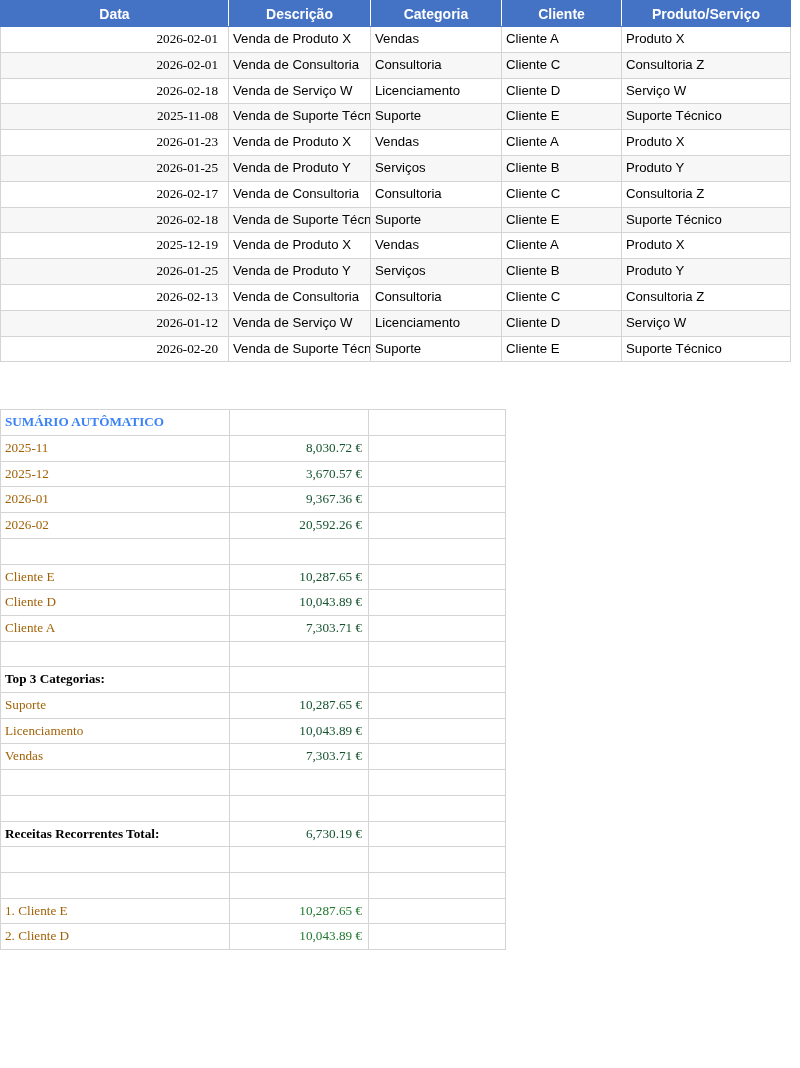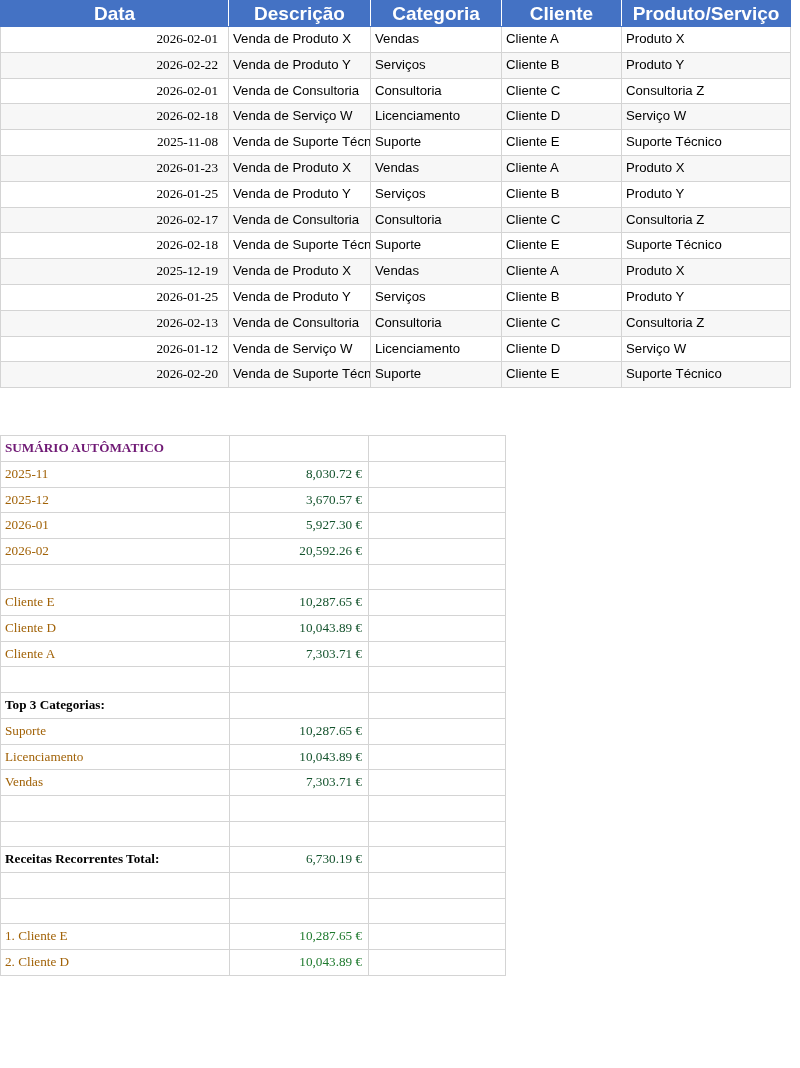--- a/index.html
+++ b/index.html
@@ -26,21 +26,21 @@
   #tx-table col.c-desc   { width: 142px; }
   #tx-table col.c-categ  { width: 131px; }
   #tx-table col.c-cli    { width: 120px; }
   #tx-table col.c-prod   { width: 169px; }
 
   #tx-table thead th {
     background: #4472c4;
     color: #ffffff;
     font-family: "Liberation Sans", sans-serif;
     font-weight: bold;
-    font-size: 19px;
+    font-size: 14px;
     text-align: center;
     height: 25px;
     padding: 0 4px;
     border: 1px solid #4472c4;
     border-right-color: #ffffff;
     white-space: nowrap;
     overflow: hidden;
   }
   #tx-table thead th:last-child { border-right-color: #4472c4; }
 
@@ -99,21 +99,21 @@
   .s-head {
     font-family: "Liberation Serif", serif;
     font-weight: bold;
     font-size: 15.5px;
     color: #000000;
   }
   .s-title {
     font-family: "Liberation Serif", serif;
     font-weight: bold;
     font-size: 16.5px;
-    color: #701a75;
+    color: #3b82f6;
   }
   .s-value {
     text-align: right;
     font-family: "Liberation Serif", serif;
     font-size: 14.5px;
     color: #14532d;
     padding-right: 6px !important;
   }
   .s-value.green { color: #1f7a2e; }
   .s-empty { }
@@ -140,27 +140,20 @@
   </thead>
   <tbody id="tx-body">
       <tr>
         <td class="cell-date">2026-02-01</td>
         <td class="cell-text">Venda de Produto X</td>
         <td class="cell-text">Vendas</td>
         <td class="cell-text">Cliente A</td>
         <td class="cell-text">Produto X</td>
       </tr>
       <tr>
-        <td class="cell-date">2026-02-22</td>
-        <td class="cell-text">Venda de Produto Y</td>
-        <td class="cell-text">Serviços</td>
-        <td class="cell-text">Cliente B</td>
-        <td class="cell-text">Produto Y</td>
-      </tr>
-      <tr>
         <td class="cell-date">2026-02-01</td>
         <td class="cell-text">Venda de Consultoria</td>
         <td class="cell-text">Consultoria</td>
         <td class="cell-text">Cliente C</td>
         <td class="cell-text">Consultoria Z</td>
       </tr>
       <tr>
         <td class="cell-date">2026-02-18</td>
         <td class="cell-text">Venda de Serviço W</td>
         <td class="cell-text">Licenciamento</td>
@@ -258,21 +251,21 @@
           <td class="s-value">8,030.72 €</td>
           <td class="s-empty"></td>
         </tr>
         <tr>
           <td class="s-label">2025-12</td>
           <td class="s-value">3,670.57 €</td>
           <td class="s-empty"></td>
         </tr>
         <tr>
           <td class="s-label">2026-01</td>
-          <td class="s-value">5,927.30 €</td>
+          <td class="s-value">9,367.36 €</td>
           <td class="s-empty"></td>
         </tr>
         <tr>
           <td class="s-label">2026-02</td>
           <td class="s-value">20,592.26 €</td>
           <td class="s-empty"></td>
         </tr>
         <tr>
           <td class="s-label"></td>
           <td class="s-value"></td>

